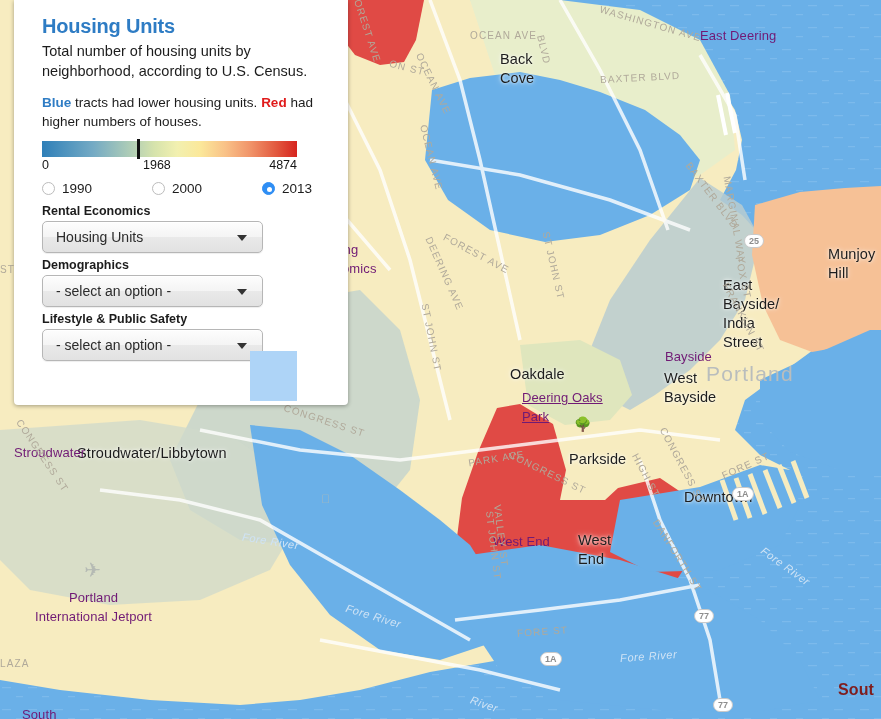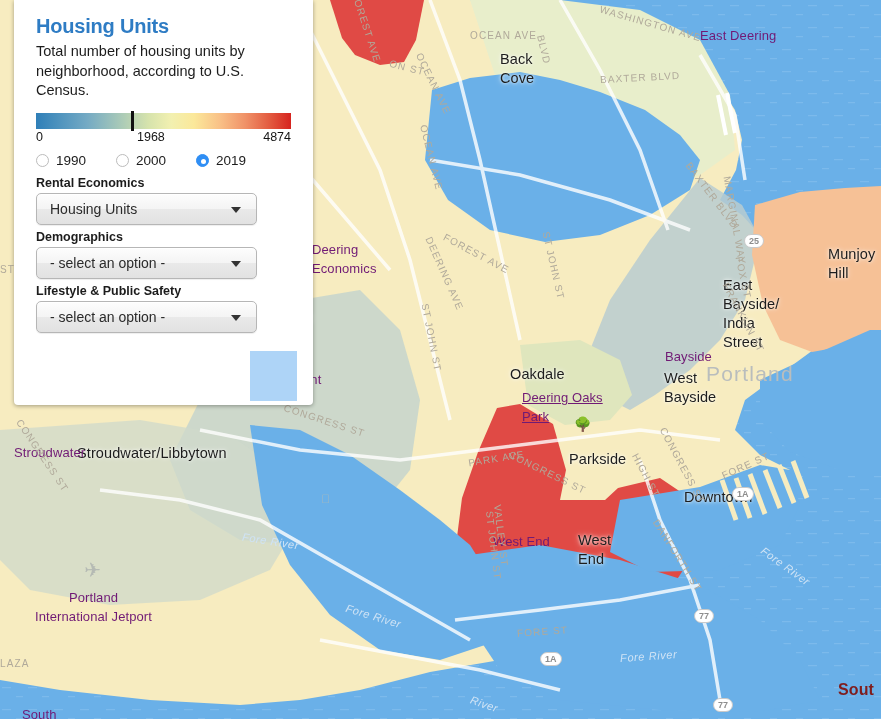--- a/index.html
+++ b/index.html
@@ -26,24 +26,24 @@
     letter-spacing:1.1px;white-space:nowrap;text-shadow:none;
   }
   .street.w{color:#cfe3f5;font-style:italic;letter-spacing:.6px;font-size:11px;}
   .shield{
     position:absolute;background:#fff;border:1px solid #c9c9c9;border-radius:7px;
     font-size:9px;color:#8d8d8d;padding:1px 4px;font-weight:bold;
   }
 
   
   #panel{
-    position:absolute;left:14px;top:0;width:299px;height:405px;
+    position:absolute;left:14px;top:0;width:334px;height:405px;
     background:#fff;border-radius:0 0 4px 4px;
     box-shadow:0 1px 4px rgba(0,0,0,.35);
-    box-sizing:border-box;padding:10px 14px 0 22px;overflow:hidden;
+    box-sizing:border-box;padding:10px 14px 0 28px;overflow:hidden;
   }
   #panel h1{
     margin:4px 0 4px 0;font-size:20px;line-height:24px;color:#2e7cc4;
     font-weight:bold;letter-spacing:-.2px;
   }
   .desc{font-size:14.5px;line-height:19.5px;color:#1c1c1c;margin:0 0 12px 0;}
   .sub{font-size:13.5px;line-height:19px;color:#1c1c1c;margin:0 0 10px 0;}
   .blue-w{color:#2e7cc4;font-weight:bold;}
   .red-w{color:#e01b1b;font-weight:bold;}
 
@@ -57,21 +57,21 @@
       #fbe89a 62%, #f9c187 72%, #f09268 82%,
       #e2583e 92%, #d6241f 100%);
   }
   .tick{position:absolute;top:-2px;left:95px;width:3px;height:20px;background:#111;}
   .ticklabels{position:relative;height:18px;width:255px;font-size:12.5px;color:#151515;}
   .ticklabels span{position:absolute;top:1px;}
   .tl-min{left:0;}
   .tl-mid{left:101px;}
   .tl-max{right:0;}
 
-  .radios{display:flex;align-items:center;gap:8px;margin:6px 0 8px 0;}
+  .radios{display:flex;align-items:center;gap:8px;margin:6px 0 8px 0;justify-content:space-between;}
   .radio{display:flex;align-items:center;margin-right:22px;cursor:default;}
   .rdot{
     width:13px;height:13px;border-radius:50%;border:1px solid #bcbcbc;background:#fff;
     box-sizing:border-box;display:inline-block;position:relative;
   }
   .rdot.on{background:#2f8ef4;border-color:#2f8ef4;}
   .rdot.on::after{
     content:"";position:absolute;left:4px;top:4px;width:5px;height:5px;
     border-radius:50%;background:#fff;
   }
@@ -259,20 +259,23 @@
     <div class="shield" style="left:540px;top:652px;">1A</div>
     <div class="shield" style="left:732px;top:487px;">1A</div>
   </div>
 
   <div id="panel">
 
     <h1>Housing Units</h1>
 
     <p class="desc">Total number of housing units by neighborhood, according to U.S. Census.</p>
 
+    <p class="sub">
+      <span class="blue-w">Blue</span><span> tracts had lower housing units. </span><span class="red-w">Red</span><span> had higher numbers of houses.</span>
+    </p>
 
     <div class="legend">
       <div class="rampbox">
         <div class="ramp"></div>
         <div class="tick"></div>
       </div>
       <div class="ticklabels">
         <span class="tl-min">0</span>
         <span class="tl-mid">1968</span>
         <span class="tl-max">4874</span>
@@ -283,21 +286,21 @@
       <label class="radio">
         <span class="rdot"></span>
         <span class="rlab">1990</span>
       </label>
       <label class="radio">
         <span class="rdot"></span>
         <span class="rlab">2000</span>
       </label>
       <label class="radio">
         <span class="rdot on"></span>
-        <span class="rlab">2019</span>
+        <span class="rlab">2013</span>
       </label>
     </div>
 
     <div class="fieldlabel">Rental Economics</div>
     <div class="select">
       <span class="val">Housing Units</span>
       <span class="caret"></span>
     </div>
 
     <div class="fieldlabel">Demographics</div>

